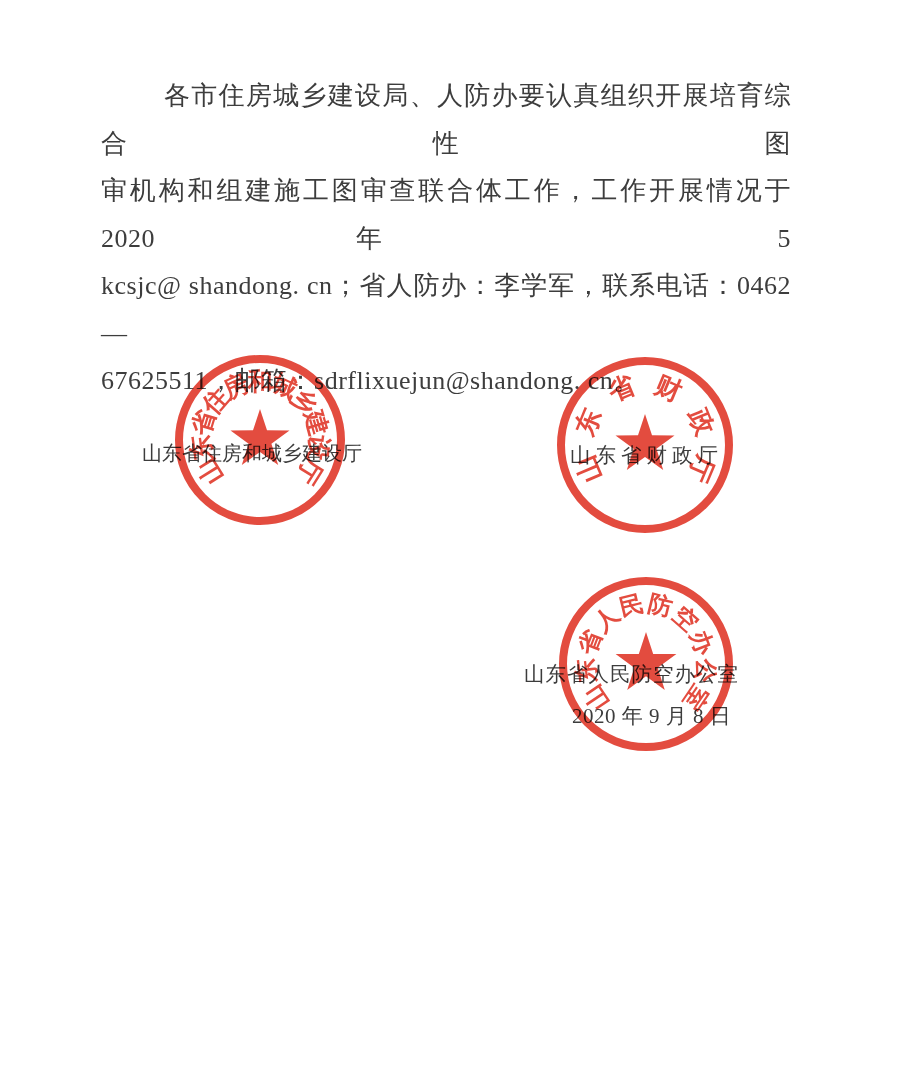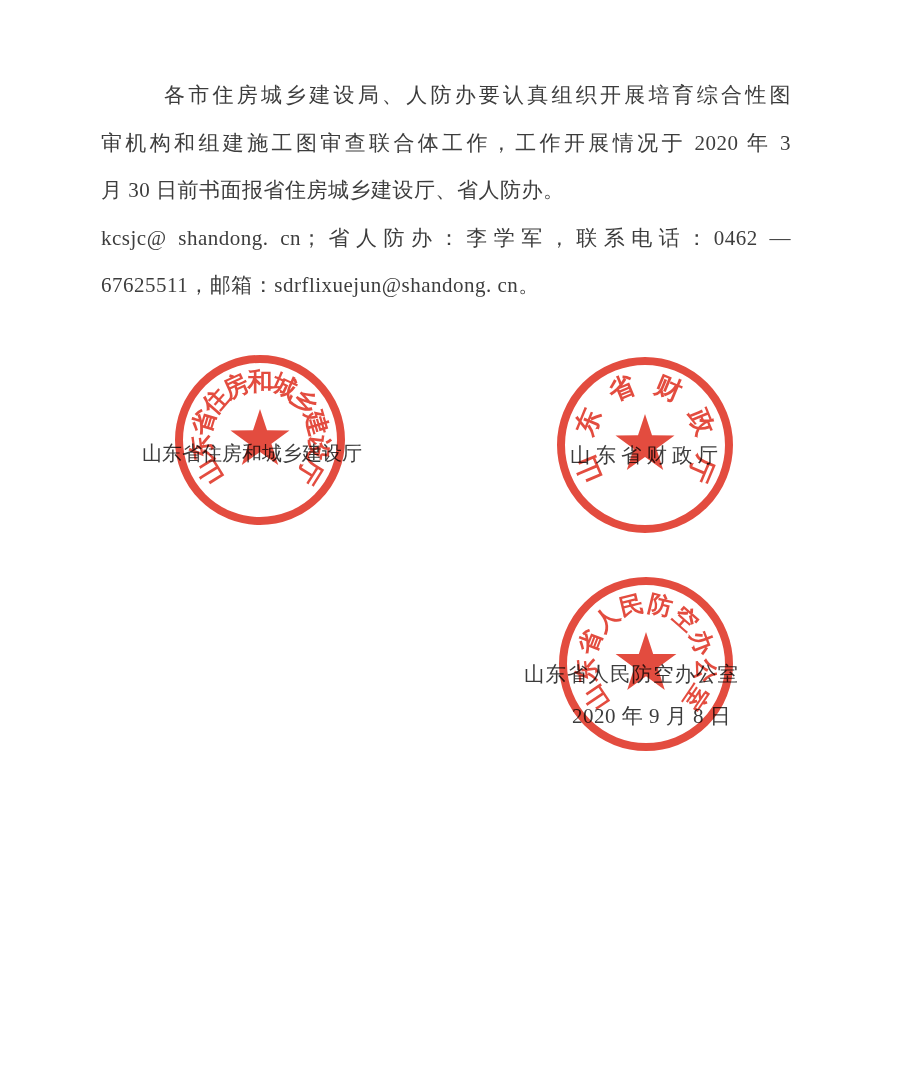--- a/index.html
+++ b/index.html
@@ -13,21 +13,21 @@
     height: 1071px;
     background: #ffffff;
     overflow: hidden;
     font-family: "Liberation Serif", "DejaVu Serif", serif;
   }
   .body-text {
     position: absolute;
     left: 101px;
     top: 72px;
     width: 690px;
-    font-size: 21px;
+    font-size: 26px;
     line-height: 47.5px;
     color: #3d3d3d;
     letter-spacing: 0.5px;
   }
   .body-line {
     text-align: justify;
     text-align-last: justify;
     white-space: normal;
   }
   .body-line.indent {
@@ -79,22 +79,21 @@
   .seal-finance { left: 545px; top: 345px; }
   .seal-airdef  { left: 546px; top: 564px; }
 </style>
 </head>
 <body>
 
 <div class="page">
 
   <div class="body-text">
     <div class="body-line indent">各市住房城乡建设局、人防办要认真组织开展培育综合性图</div>
-    <div class="body-line">审机构和组建施工图审查联合体工作，工作开展情况于 2020 年 3</div>
-    <div class="body-line para-end">月 30 日前书面报省住房城乡建设厅、省人防办。</div>
+    <div class="body-line">审机构和组建施工图审查联合体工作，工作开展情况于 2020 年 5</div>
     <div class="body-line">kcsjc@ shandong. cn；省人防办：李学军，联系电话：0462 —</div>
     <div class="body-line para-end">67625511，邮箱：sdrflixuejun@shandong. cn。</div>
   </div>
 
   <div class="sig sig-housing">山东省住房和城乡建设厅</div>
   <div class="sig sig-finance">山东省财政厅</div>
   <div class="sig sig-airdef">山东省人民防空办公室</div>
   <div class="sig sig-date">2020 年 9 月 8 日</div>
 
   <svg class="seal seal-housing" id="seal-0" viewBox="0 0 200 200">

